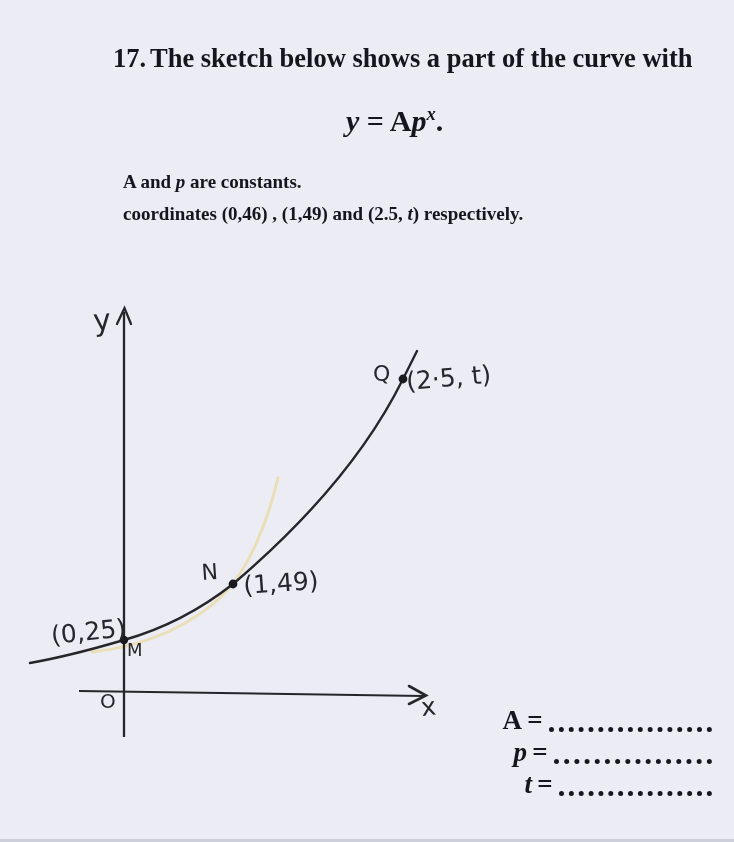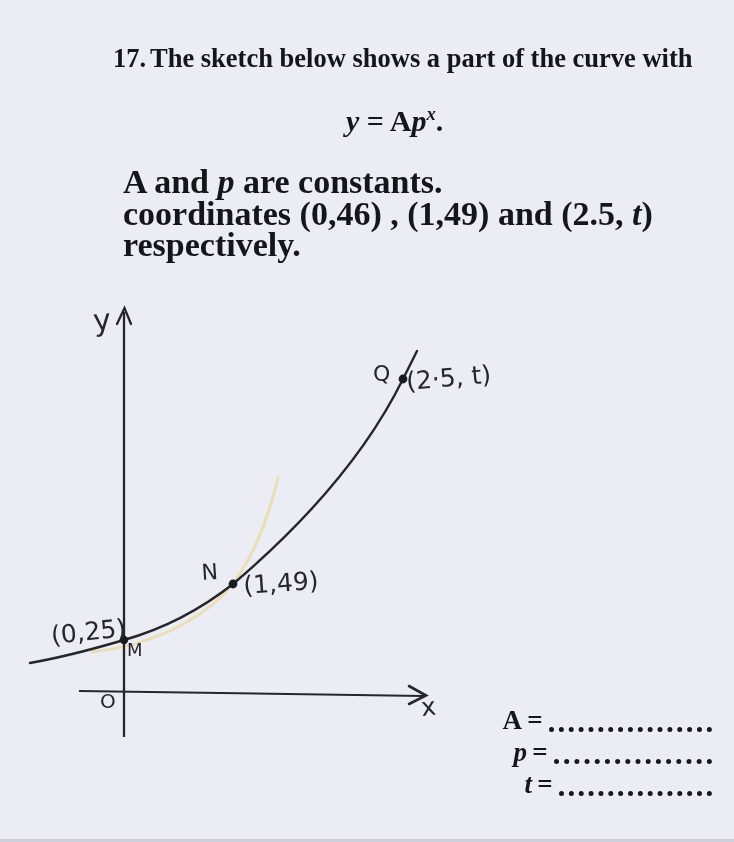--- a/index.html
+++ b/index.html
@@ -17,21 +17,21 @@
   .q-num { display:inline-block; min-width:37px; }
   .q-line2 { padding-left:48px; }
   .eq-line {
     position:absolute; left:322px; top:104px;
     font-size:30px; font-weight:bold; white-space:nowrap;margin-left:24px;
   }
   .eq-line .it { font-style:italic; }
   .eq-line sup { font-size:0.62em; font-style:italic; vertical-align:super; line-height:0; }
   .stmt {
     position:absolute; left:123px; top:166px; width:600px;
-    font-weight:bold; font-size:34px; line-height:31.5px;
+    font-weight:bold; font-size:19px; line-height:31.5px;
   }
   .stmt .it { font-style:italic; }
   .sketch-svg { position:absolute; left:0; top:0; }
   .answers {
     position:absolute; left:498px; top:704px; width:214px;
     font-size:27px; font-weight:bold;
   }
   .ans-row { display:flex; align-items:flex-end; height:32px; }
   .ans-row.r2 { padding-left:5px; }
   .ans-row.r3 { padding-left:10px; }

